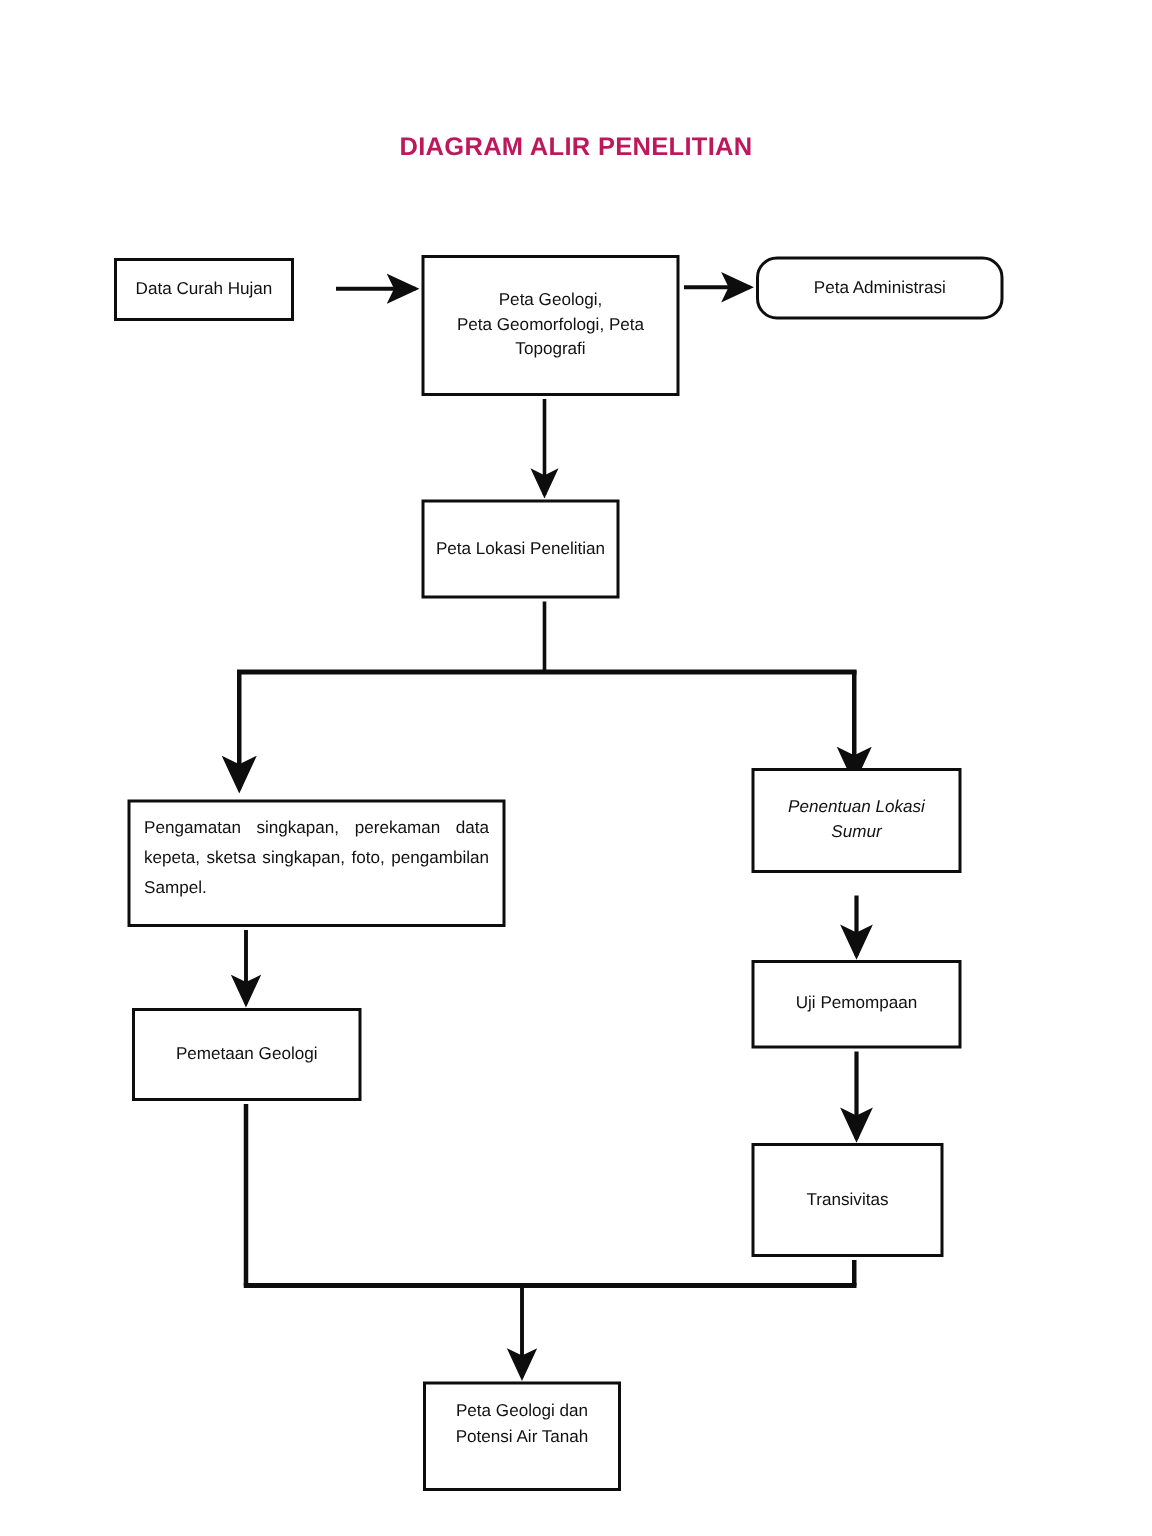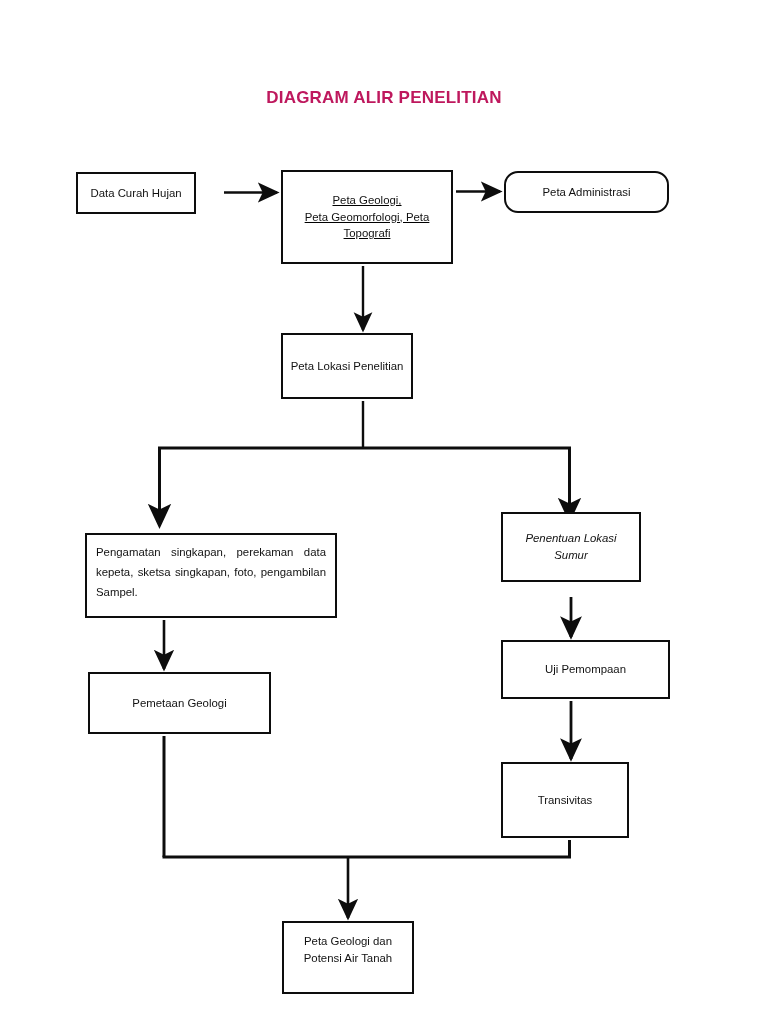--- a/index.html
+++ b/index.html
@@ -102,21 +102,21 @@
       <line x1="569.5" y1="840" x2="569.5" y2="857" stroke-width="3.0"></line>
       <line x1="162.5" y1="857" x2="571" y2="857" stroke-width="3.2"></line>
       <line x1="348" y1="857" x2="348" y2="918" stroke-width="2.6" marker-end="url(#ah)"></line>
     </g>
   </svg>
 
   <div class="node-box" style="left:76px; top:172px; width:120px; height:42px;">
     <span class="node-label">Data Curah Hujan</span>
   </div>
 
-  <div class="node-box" style="left:281px; top:170px; width:172px; height:94px;text-decoration:underline;">
+  <div class="node-box" style="left:281px; top:170px; width:172px; height:94px;">
     <span class="node-label">Peta Geologi,
 Peta Geomorfologi, Peta
 Topografi</span>
   </div>
 
   <div class="node-box" style="left:504px; top:171px; width:165px; height:42px;border-radius:14px;">
     <span class="node-label">Peta Administrasi</span>
   </div>
 
   <div class="node-box" style="left:281px; top:333px; width:132px; height:66px;">
@@ -125,25 +125,25 @@
 
   <div class="node-box" style="left:85px; top:533px; width:252px; height:85px; align-items:flex-start;">
     <span class="node-label justified" style="margin-top:8px;">Pengamatan singkapan, perekaman data kepeta, sketsa singkapan, foto, pengambilan Sampel.</span>
   </div>
 
   <div class="node-box" style="left:501px; top:512px; width:140px; height:70px;font-style:italic;">
     <span class="node-label">Penentuan Lokasi
 Sumur</span>
   </div>
 
-  <div class="node-box" style="left:88px; top:672px; width:183px; height:62px;">
+  <div class="node-box" style="left:88px; top:672px; width:153px; height:62px;">
     <span class="node-label">Pemetaan Geologi</span>
   </div>
 
-  <div class="node-box" style="left:501px; top:640px; width:169px; height:59px;">
+  <div class="node-box" style="left:501px; top:640px; width:140px; height:59px;">
     <span class="node-label">Uji Pemompaan</span>
   </div>
 
   <div class="node-box" style="left:501px; top:762px; width:128px; height:76px;">
     <span class="node-label">Transivitas</span>
   </div>
 
   <div class="node-box" style="left:282px; top:921px; width:132px; height:73px; align-items:flex-start;">
     <span class="node-label" style="margin-top:10px;">Peta Geologi dan
 Potensi Air Tanah</span>

